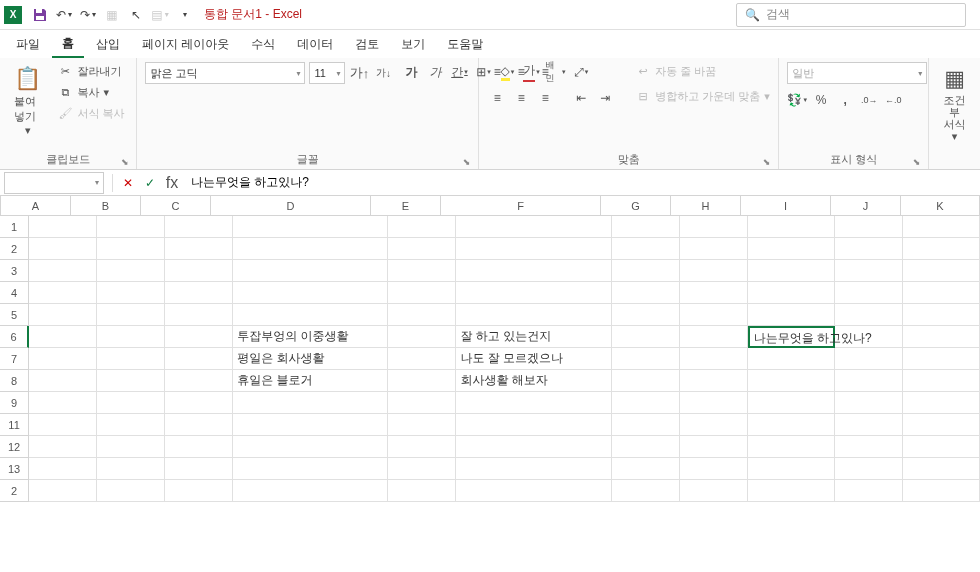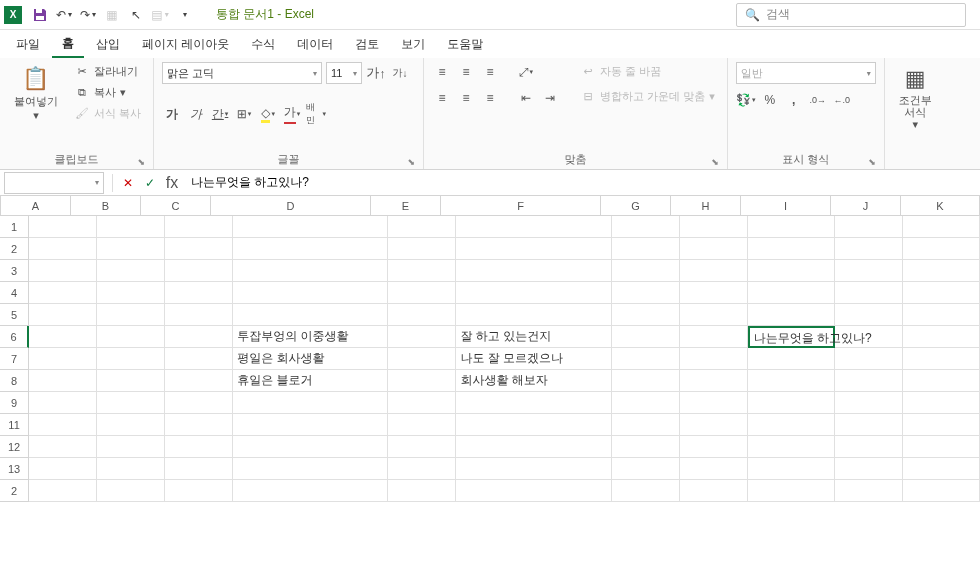--- a/index.html
+++ b/index.html
@@ -3,21 +3,21 @@
 <meta charset="utf-8">
 <style>
 * { margin: 0; padding: 0; box-sizing: border-box; font-family: "Segoe UI", "Malgun Gothic", sans-serif; }
 body { background: #fff; font-size: 12px; color: #333; overflow: hidden; width: 980px; height: 572px; }
 
 
 .titlebar { height: 30px; background: #fff; display: flex; align-items: center; padding: 0 4px; border-bottom: 1px solid #e0e0e0; }
 .titlebar .app-icon { width: 18px; height: 18px; background: #107c41; display: flex; align-items: center; justify-content: center; color: #fff; font-weight: bold; font-size: 10px; margin-right: 6px; }
 .titlebar .qat-btn { width: 22px; height: 22px; display: flex; align-items: center; justify-content: center; margin: 0 1px; cursor: pointer; color: #444; }
 .titlebar .dd { font-size: 8px; margin-left: 2px; }
-.titlebar .title { margin-left: 20px; font-size: 12px; color: #4d7c0f; text-align: center; }
+.titlebar .title { margin-left: 8px; font-size: 12px; color: #b91c1c; text-align: center; }
 .searchbox { margin-left: auto; margin-right: 10px; width: 230px; height: 24px; border: 1px solid #ccc; border-radius: 2px; display: flex; align-items: center; padding: 0 8px; color: #888; }
 .searchbox .sicon { margin-right: 6px; }
 
 
 .menutabs { height: 28px; display: flex; align-items: center; padding: 0 6px; gap: 2px; }
 .menutabs .tab { padding: 4px 10px; font-size: 12px; cursor: pointer; }
 .menutabs .tab.active { border-bottom: 2px solid #107c41; font-weight: 600; }
 
 
 .ribbon { height: 112px; background: #fafafa; border-bottom: 1px solid #d4d4d4; display: flex; }
@@ -132,21 +132,21 @@
         <div class="hbtn disabled">
             <span class="icon">🖌</span>
             <span>서식 복사</span>
           </div>
       </div>
     </div>
     <div class="group-label"><span>클립보드</span><span class="launcher">⬊</span></div>
   </div>
 
   <div class="group" style="min-width:270px">
-    <div class="group-body" style="flex-direction:column;gap:20px;width:100%">
+    <div class="group-body" style="flex-direction:row;gap:8px;width:100%">
       <div class="row">
         <div class="combo font">
             <span>맑은 고딕</span>
             <span class="arrow">▾</span>
           </div>
         <div class="combo size">
             <span>11</span>
             <span class="arrow">▾</span>
           </div>
         <div class="smbtn" style="font-size:13px"><span>가</span>↑</div>

